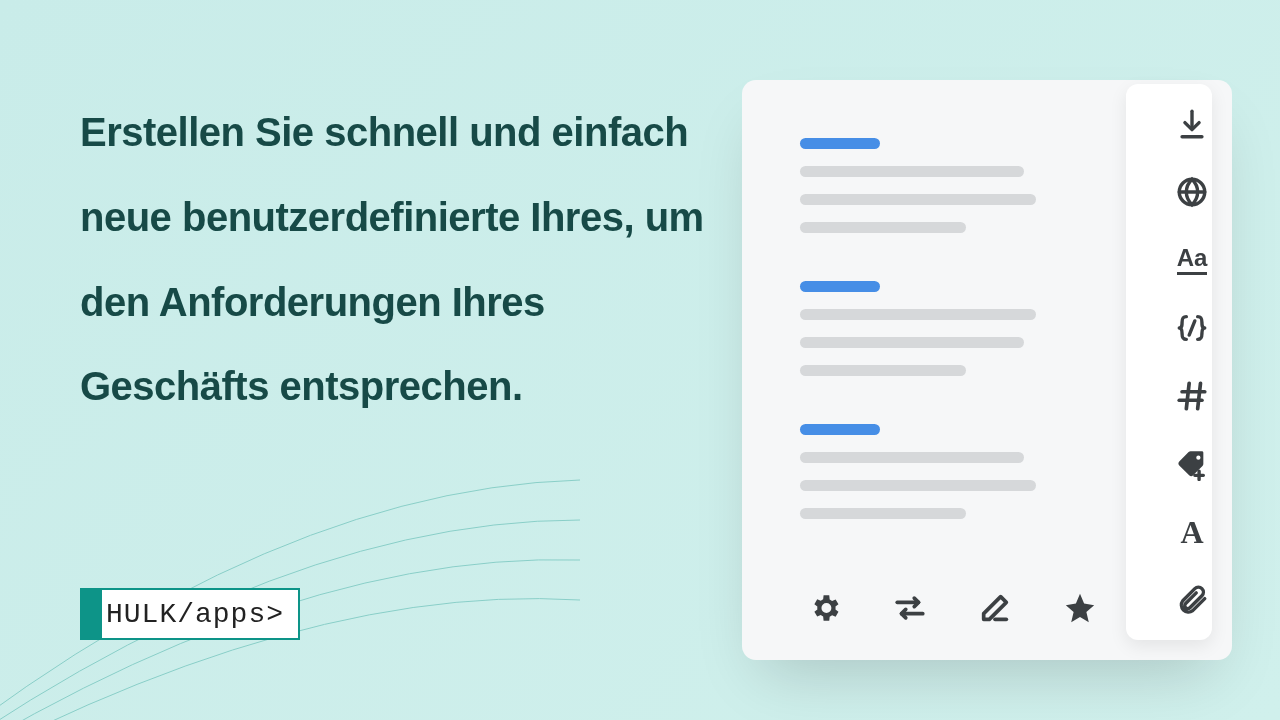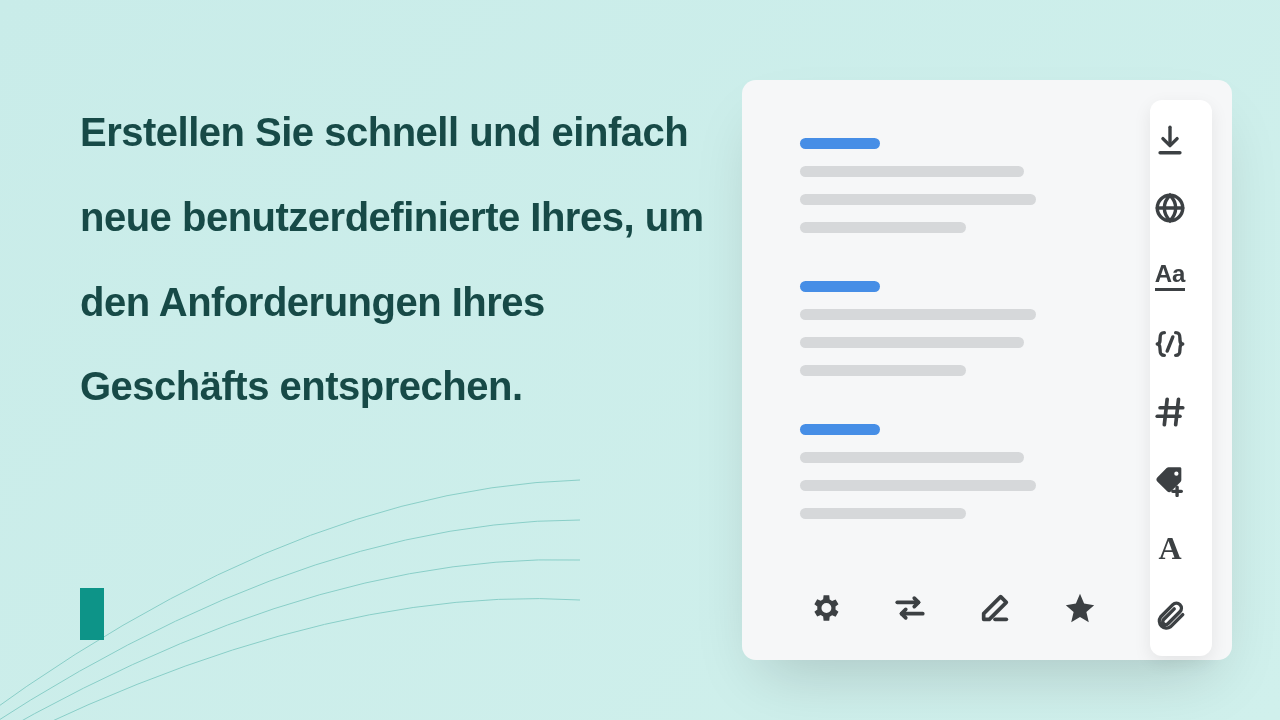--- a/index.html
+++ b/index.html
@@ -84,28 +84,28 @@
   }
   .bar.title { background: #468ee6; width: 80px; }
   .bar.line  { background: #d6d8da; }
   .bar.w1 { width: 224px; }
   .bar.w2 { width: 236px; }
   .bar.w3 { width: 166px; }
 
   .side-toolbar {
     position: absolute;
     right: 20px;
-    top: 20px;
-    width: 62px;
+    top: 4px;
+    width: 86px;
     background: #ffffff;
     border-radius: 12px;
     box-shadow: 0 6px 18px rgba(0,0,0,0.08);
     display: flex;
     flex-direction: column;
-    align-items: flex-start;
+    align-items: flex-end;
     padding: 20px 0;
     gap: 28px;
   }
   .side-toolbar .tool,
   .bottom-toolbar .tool {
     width: 40px;
     height: 40px;
     display: flex;
     align-items: center;
     justify-content: center;
@@ -153,20 +153,21 @@
       <path d="M -50 700 Q 370 410 700 420"></path>
       <path d="M -50 700 Q 380 440 700 460"></path>
     </g>
   </svg>
 </div>
 
 <h1 class="headline">Erstellen Sie schnell und einfach neue benutzerdefinierte Ihres, um den Anforderungen Ihres Geschäfts entsprechen.</h1>
 
 <div class="logo">
   <div class="block"></div>
+  <div class="txt">HULK/apps&gt;</div>
 </div>
 
 <div class="card">
 
   <div class="doc-area">
     <div class="block-group">
       <div class="bar title"></div>
       <div class="bar line w1"></div>
       <div class="bar line w2"></div>
       <div class="bar line w3"></div>

